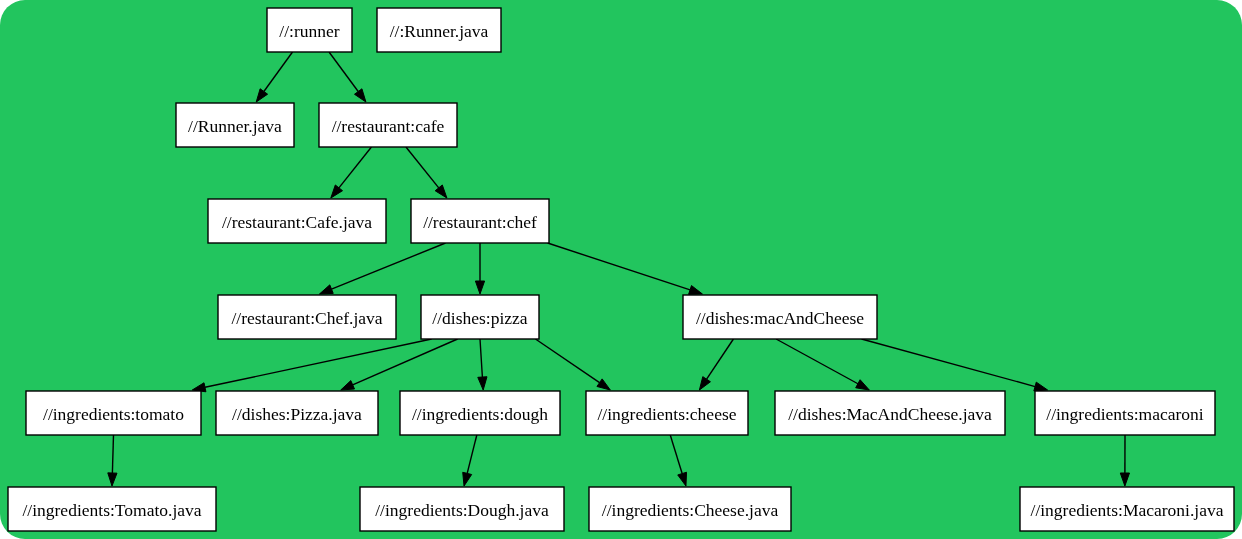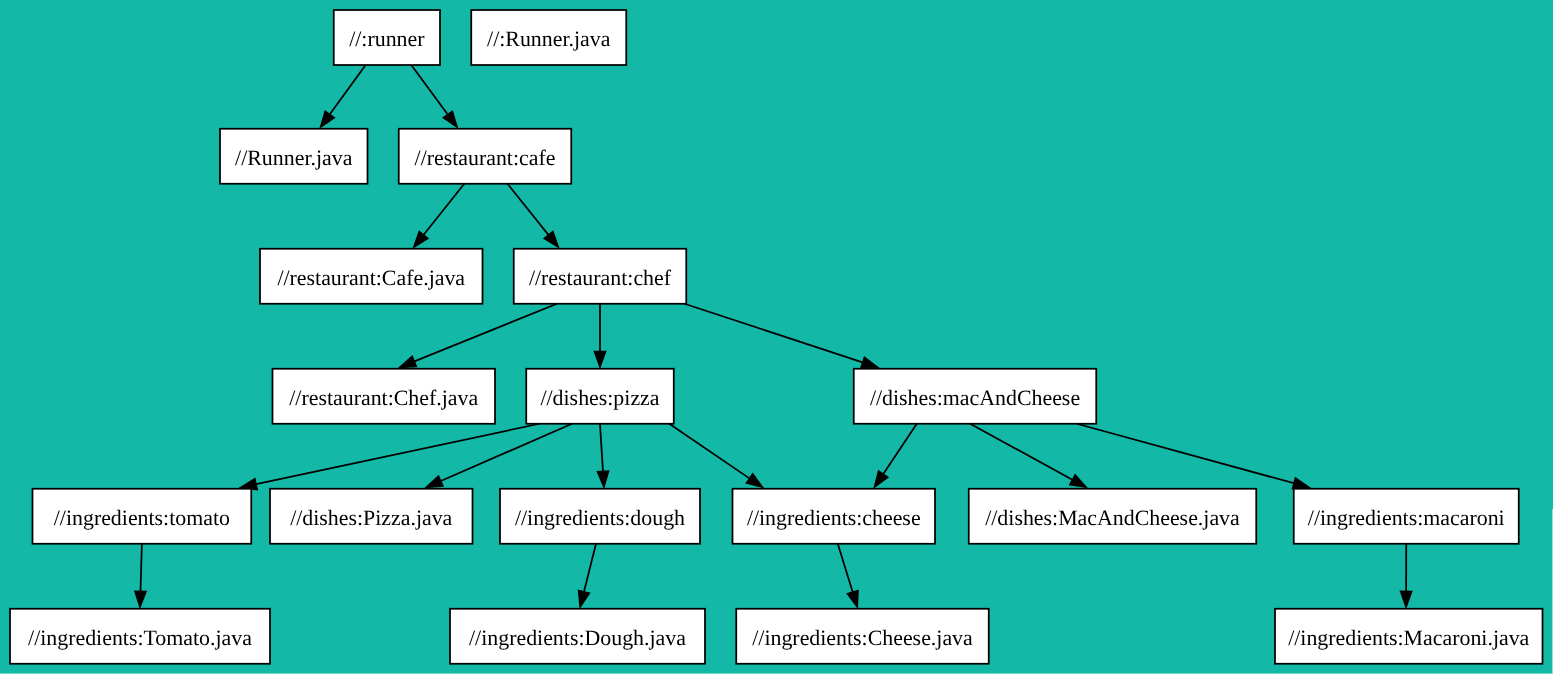--- a/index.html
+++ b/index.html
@@ -4,22 +4,23 @@
 <style>
   html, body {
     margin: 0;
     padding: 0;
     background: #ffffff;
   }
   .graph-wrap {
     position: relative;
     width: 1242px;
     height: 539px;
-    background: #14b8a6;
+    background: #22c55e;
     overflow: hidden;
+    border-radius: 25px;
   }
   svg text {
     font-family: "Liberation Serif", "DejaVu Serif", serif;
     font-size: 17.5px;
     fill: #000000;
   }
   svg rect.node-box {
     fill: #ffffff;
     stroke: #000000;
     stroke-width: 1.4;

